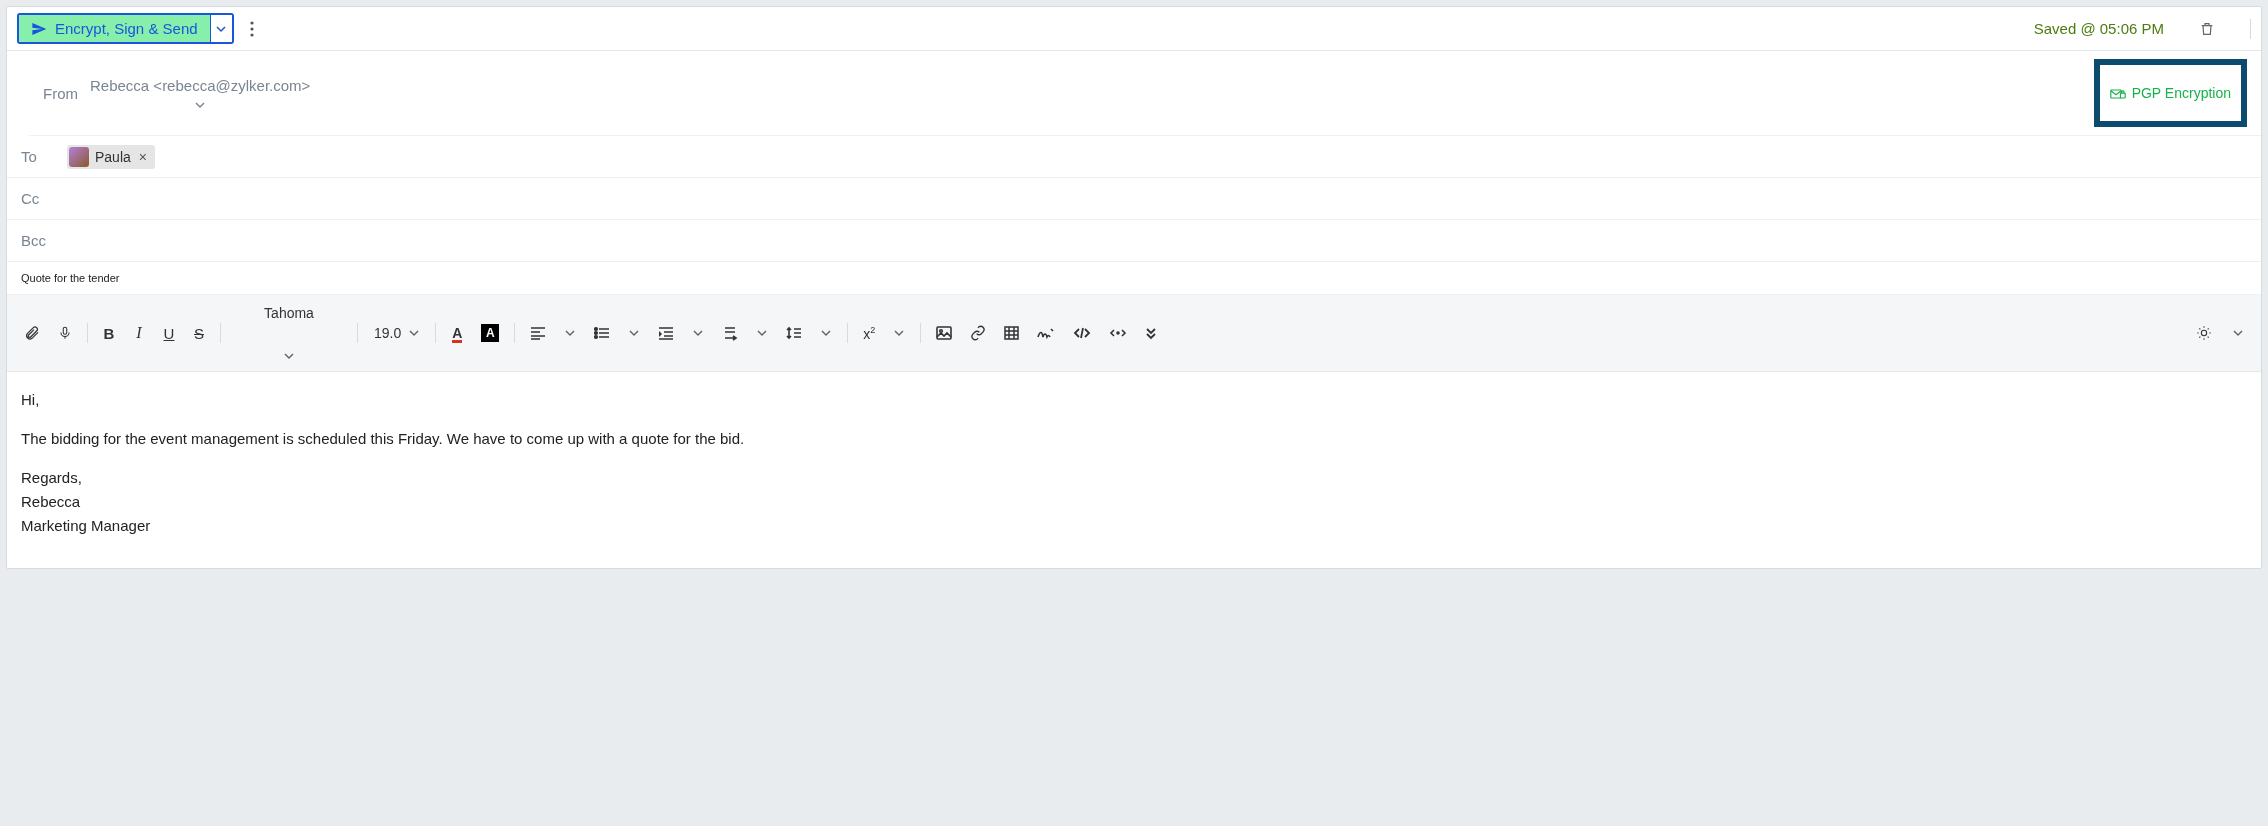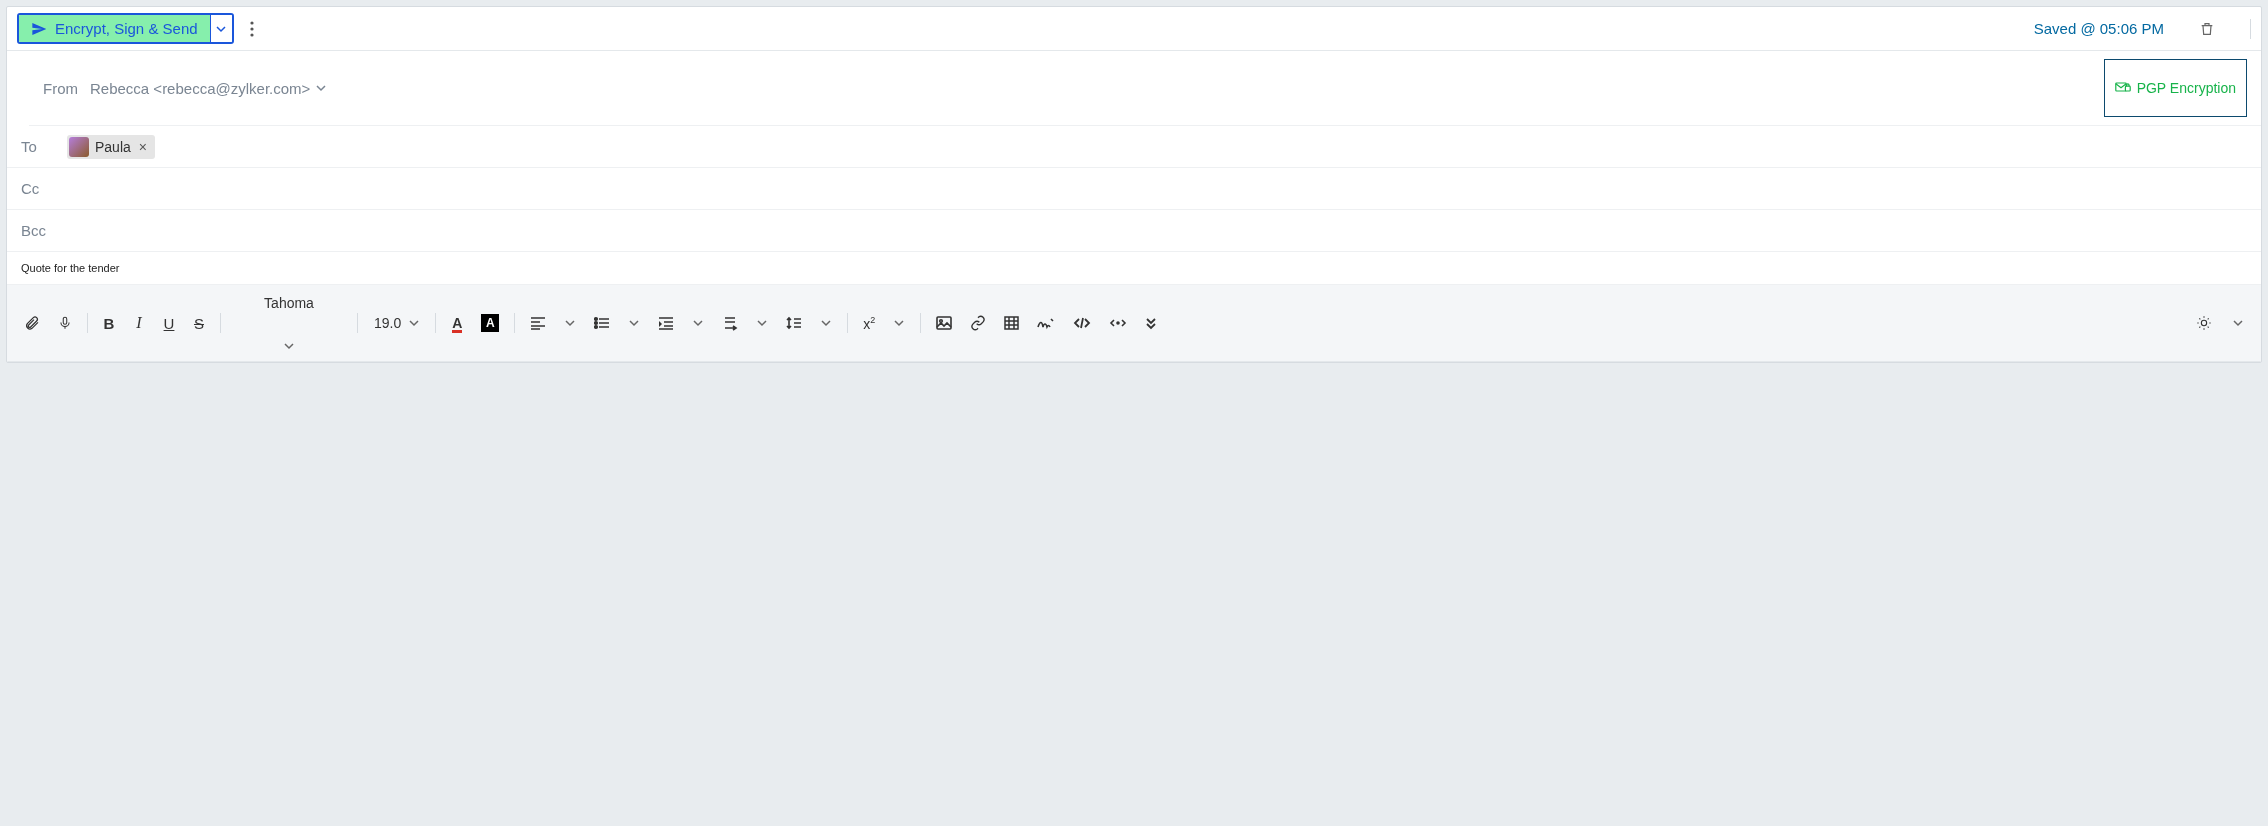--- a/index.html
+++ b/index.html
@@ -64,21 +64,21 @@
     border: none;
     cursor: pointer;
     padding: 4px 6px;
     color: #555;
     font-size: 18px;
   }
   .top-right {
     display: flex;
     align-items: center;
     gap: 31px;
-    color: #0369a1;
+    color: #4d7c0f;
     font-size: 15px;
   }
   .delete-btn {
     background: none;
     border: none;
     cursor: pointer;
     color: #666;
     padding: 4px;
   }
   .vsep { width:1px; height:20px; background:#d6dbe0; }
@@ -101,24 +101,24 @@
   .from-value {
     color: #7a8592;
     font-size: 15px;
     display: flex;
     align-items: center;
     gap: 6px;
   }
   .from-left { display:flex; align-items:center; }
   .pgp-badge {
     display: flex;
-    align-items: flex-start;
+    align-items: flex-end;
     gap: 6px;
     color: #17b34a;
-    border: 1px solid #0c4a6e;
+    border: 6px solid #0c4a6e;
     padding: 20px 10px;
     font-size: 14px;
     cursor: pointer;
     background:#fff;
   }
   .recipient-chip {
     display: inline-flex;
     align-items: center;
     gap: 6px;
     background: #e5e5e5;
@@ -242,21 +242,21 @@
             </svg>
         </span>
       </button>
       <span class="vsep"></span>
     </div>
   </div>
 
   <div class="field-row from">
     <div class="from-left">
       <span class="field-label">From</span>
-      <button class="from-value" style="background:none;border:none;cursor:pointer;">
+      <button class="from-value" style="background:none;border:none;cursor:pointer;flex-direction:column;">
         <span>Rebecca &lt;rebecca@zylker.com&gt;</span>
         <span>
           <svg width="10" height="10" viewBox="0 0 10 10">
               <path d="M1 3l4 4 4-4" stroke="#7a8592" stroke-width="1.5" fill="none"></path>
             </svg>
         </span>
       </button>
     </div>
     <button class="pgp-badge">
       <span>
@@ -504,14 +504,21 @@
       <button class="fb-btn">
           <span class="chev">
             <svg width="10" height="10" viewBox="0 0 10 10">
               <path d="M1 3l4 4 4-4" stroke="#666" stroke-width="1.5" fill="none"></path>
             </svg>
           </span>
         </button>
     </div>
   </div>
 
+  <div class="body-area">
+    <p>Hi,</p>
+    <p>The bidding for the event management is scheduled this Friday. We have to come up with a quote for the bid.</p>
+    <p style="margin-bottom:0;">Regards,
+Rebecca
+Marketing Manager</p>
+  </div>
 
 </div>
 
 </body></html>

